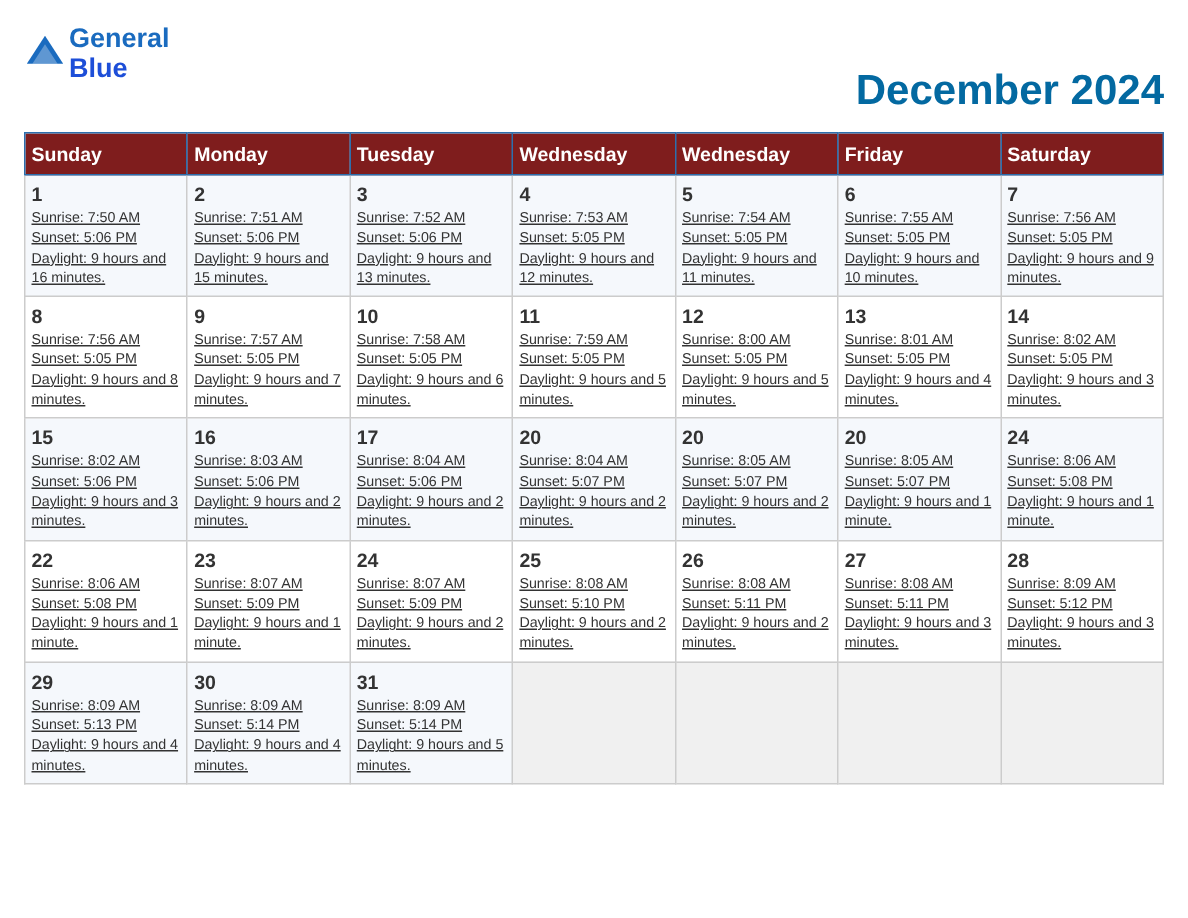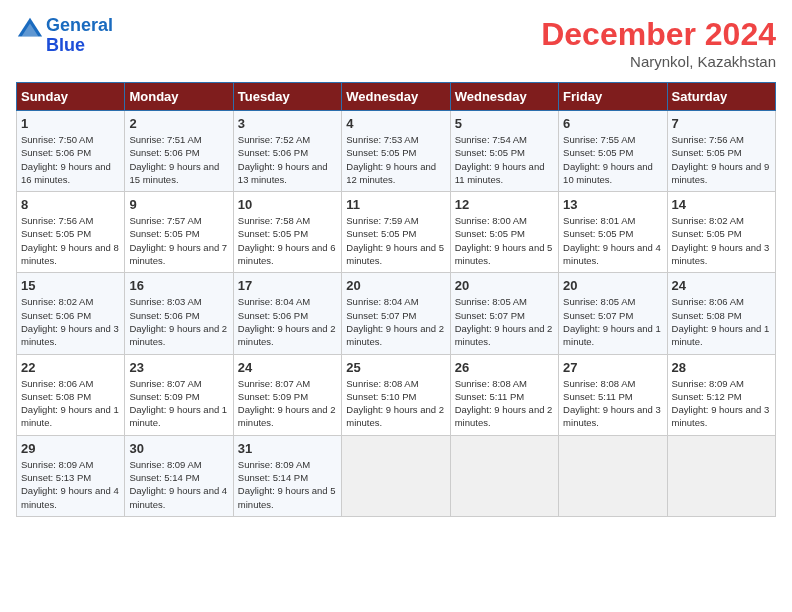--- a/index.html
+++ b/index.html
@@ -11,43 +11,44 @@
       padding: 16px;
     }
     .header {
       display: flex;
       justify-content: space-between;
       align-items: flex-start;
       margin-bottom: 12px;
     }
     .logo {
       display: flex;
-      align-items: flex-start;
+      align-items: center;
     }
     .logo-text {
       font-size: 18px;
       font-weight: bold;
       color: #333;
       line-height: 1.1;
     }
     .logo-text span {
       color: #1a6bbf;
     }
     .logo-icon {
       width: 28px;
       height: 28px;
       margin-right: 2px;
     }
     .title-block {
       text-align: right;
     }
     .month-title {
-      font-size: 32px;
+      font-size: 28px;
       font-weight: bold;
-      color: #ef4444;
+      color: #0369a1;
+      margin-top: 28px;
     }
     .location {
       font-size: 15px;
       color: #555;
     }
     table {
       width: 100%;
       border-collapse: collapse;
       table-layout: fixed;
     }
@@ -75,20 +76,21 @@
     .day-num {
       font-size: 13px;
       font-weight: bold;
       display: block;
       margin-bottom: 2px;
     }
     .day-info {
       font-size: 9.5px;
       line-height: 1.4;
       color: #333;
+      text-decoration: underline;
     }
     .empty-cell {
       background: #f0f0f0 !important;
     }
   </style>
 </head>
 <body>
 
 <div class="header">
   <div class="logo">
@@ -96,21 +98,20 @@
       <polygon points="15,2 28,22 2,22" fill="#1a6bbf"></polygon>
       <polygon points="15,8 24,22 6,22" fill="#fff" opacity="0.3"></polygon>
     </svg>
     <div class="logo-text">
       <div><span>General</span></div>
       <div><span style="color:#1d4ed8;">Blue</span></div>
     </div>
   </div>
   <div class="title-block">
     <div class="month-title">December 2024</div>
-    <div class="location">Narynkol, Kazakhstan</div>
   </div>
 </div>
 
 <table>
   <thead>
     <tr>
     <th>Sunday</th>
         <th>Monday</th>
         <th>Tuesday</th>
         <th>Wednesday</th>

